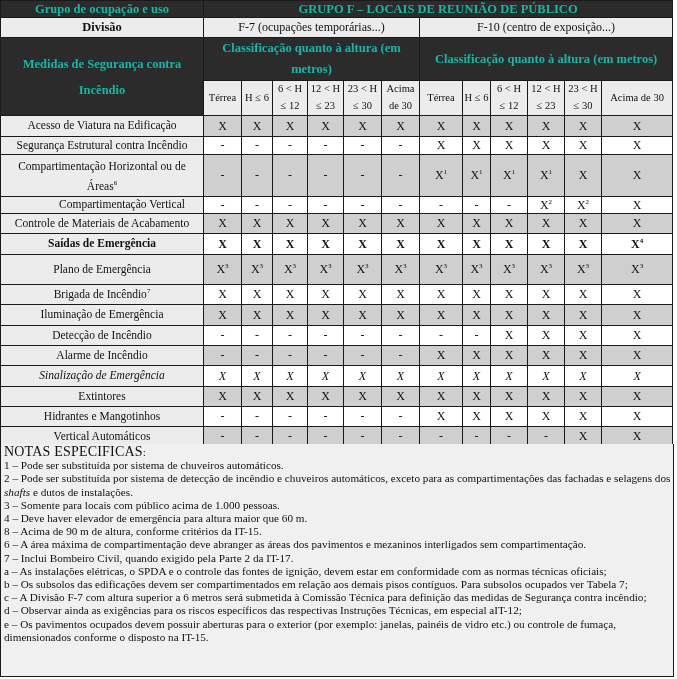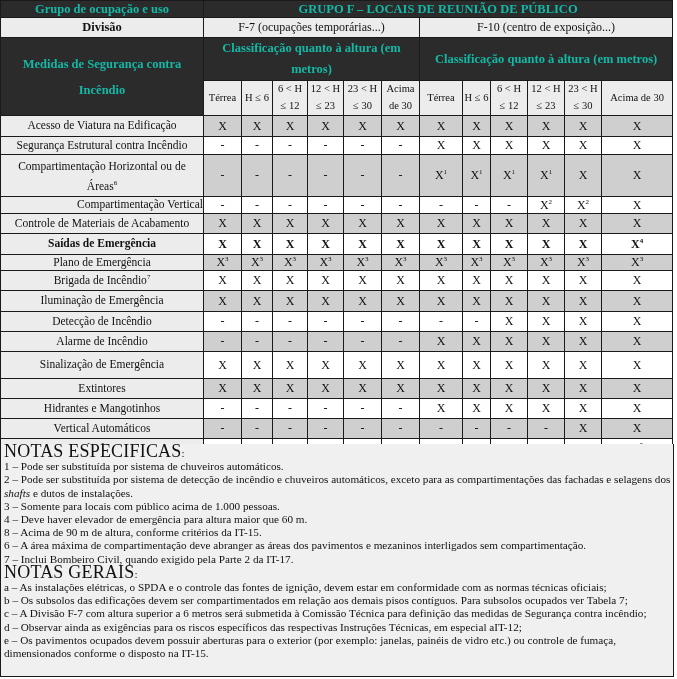--- a/index.html
+++ b/index.html
@@ -6,29 +6,29 @@
   body { width:677px; height:679px; position:relative; overflow:hidden;
          font-family:"Liberation Serif","DejaVu Serif",serif; color:#111; }
   table { position:absolute; left:0; top:0; border-collapse:collapse; table-layout:fixed; width:672px; }
   td { border:1.5px solid #1a1a1a; padding:0; text-align:center; vertical-align:middle;
        font-size:11.5px; line-height:1.2; overflow:hidden; }
   .dark { background:#2b2b2b; color:#14b8a6; font-weight:bold; }
   .light { background:#ececec; }
   .hdr-bold { font-weight:bold; font-size:12.5px; }
   .sub { font-size:10.5px; }
   .lbl { background:#ececec; font-size:11.5px; }
-  .lbl.left { text-align:right;padding-left:40px; }
+  .lbl.left { text-align:center;padding-left:40px; }
   .grey { background:#cfcfcf; }
   .white { background:#ffffff; }
   .val { font-size:12px; }
   sup { font-size:7px; vertical-align:super; line-height:0; }
   .notes { position:absolute; left:0; top:444px; width:669px; height:231px;
            background:#f0f0f0; border:1.5px solid #1a1a1a; border-top:none;
            font-size:11.2px; line-height:13.2px; padding:1px 0 0 3px; box-sizing:content-box; }
-  .notes .ttl { font-size:18px; font-weight:normal; letter-spacing:0.2px; }
+  .notes .ttl { font-size:14px; font-weight:normal; letter-spacing:0.2px; }
   .notes p { margin:0; }
 </style>
 </head>
 <body>
 
 <table>
   <colgroup>
     <col style="width:203px">
     <col style="width:38px">
       <col style="width:31px">
@@ -186,21 +186,21 @@
         <td class="val white"><span>X</span></td>
         <td class="val white"><span>X</span></td>
         <td class="val white"><span>X</span></td>
         <td class="val white"><span>X</span></td>
         <td class="val white"><span>X</span></td>
         <td class="val white"><span>X</span></td>
         <td class="val white"><span>X</span></td>
         <td class="val white"><span>X</span></td>
         <td class="val white"><span>X</span><sup>4</sup></td>
       </tr>
-      <tr style="height: 16px;">
+      <tr style="height: 30px;">
         <td class="lbl"><span>Plano de Emergência</span></td>
         <td class="val grey"><span>X</span><sup>3</sup></td>
         <td class="val grey"><span>X</span><sup>3</sup></td>
         <td class="val grey"><span>X</span><sup>3</sup></td>
         <td class="val grey"><span>X</span><sup>3</sup></td>
         <td class="val grey"><span>X</span><sup>3</sup></td>
         <td class="val grey"><span>X</span><sup>3</sup></td>
         <td class="val grey"><span>X</span><sup>3</sup></td>
         <td class="val grey"><span>X</span><sup>3</sup></td>
         <td class="val grey"><span>X</span><sup>3</sup></td>
@@ -261,21 +261,21 @@
         <td class="val grey"><span>-</span></td>
         <td class="val grey"><span>-</span></td>
         <td class="val grey"><span>-</span></td>
         <td class="val grey"><span>X</span></td>
         <td class="val grey"><span>X</span></td>
         <td class="val grey"><span>X</span></td>
         <td class="val grey"><span>X</span></td>
         <td class="val grey"><span>X</span></td>
         <td class="val grey"><span>X</span></td>
       </tr>
-      <tr style="height: 27px;">
+      <tr style="height: 21px; font-style: italic;">
         <td class="lbl"><span>Sinalização de Emergência</span></td>
         <td class="val white"><span>X</span></td>
         <td class="val white"><span>X</span></td>
         <td class="val white"><span>X</span></td>
         <td class="val white"><span>X</span></td>
         <td class="val white"><span>X</span></td>
         <td class="val white"><span>X</span></td>
         <td class="val white"><span>X</span></td>
         <td class="val white"><span>X</span></td>
         <td class="val white"><span>X</span></td>
@@ -350,21 +350,20 @@
   <p><span class="ttl">NOTAS ESPECIFICAS</span>:</p>
   <div id="specific-notes">
       <p>1 – Pode ser substituída por sistema de chuveiros automáticos.</p>
       <p>2 – Pode ser substituída por sistema de detecção de incêndio e chuveiros automáticos, exceto para as compartimentações das fachadas e selagens dos <i>shafts</i> e dutos de instalações.</p>
       <p>3 – Somente para locais com público acima de 1.000 pessoas.</p>
       <p>4 – Deve haver elevador de emergência para altura maior que 60 m.</p>
       <p>8 – Acima de 90 m de altura, conforme critérios da IT-15.</p>
       <p>6 – A área máxima de compartimentação deve abranger as áreas dos pavimentos e mezaninos interligados sem compartimentação.</p>
       <p>7 – Inclui Bombeiro Civil, quando exigido pela Parte 2 da IT-17.</p>
     </div>
-  <p><span class="ttl">NOTAS GERAIS</span>:</p>
   <div id="general-notes">
       <p>a – As instalações elétricas, o SPDA e o controle das fontes de ignição, devem estar em conformidade com as normas técnicas oficiais;</p>
       <p>b – Os subsolos das edificações devem ser compartimentados em relação aos demais pisos contíguos. Para subsolos ocupados ver Tabela 7;</p>
       <p>c – A Divisão F-7 com altura superior a 6 metros será submetida à Comissão Técnica para definição das medidas de Segurança contra incêndio;</p>
       <p>d – Observar ainda as exigências para os riscos específicos das respectivas Instruções Técnicas, em especial aIT-12;</p>
       <p>e – Os pavimentos ocupados devem possuir aberturas para o exterior (por exemplo: janelas, painéis de vidro etc.) ou controle de fumaça, dimensionados conforme o disposto na IT-15.</p>
     </div>
 </div>
 
 </body></html>

